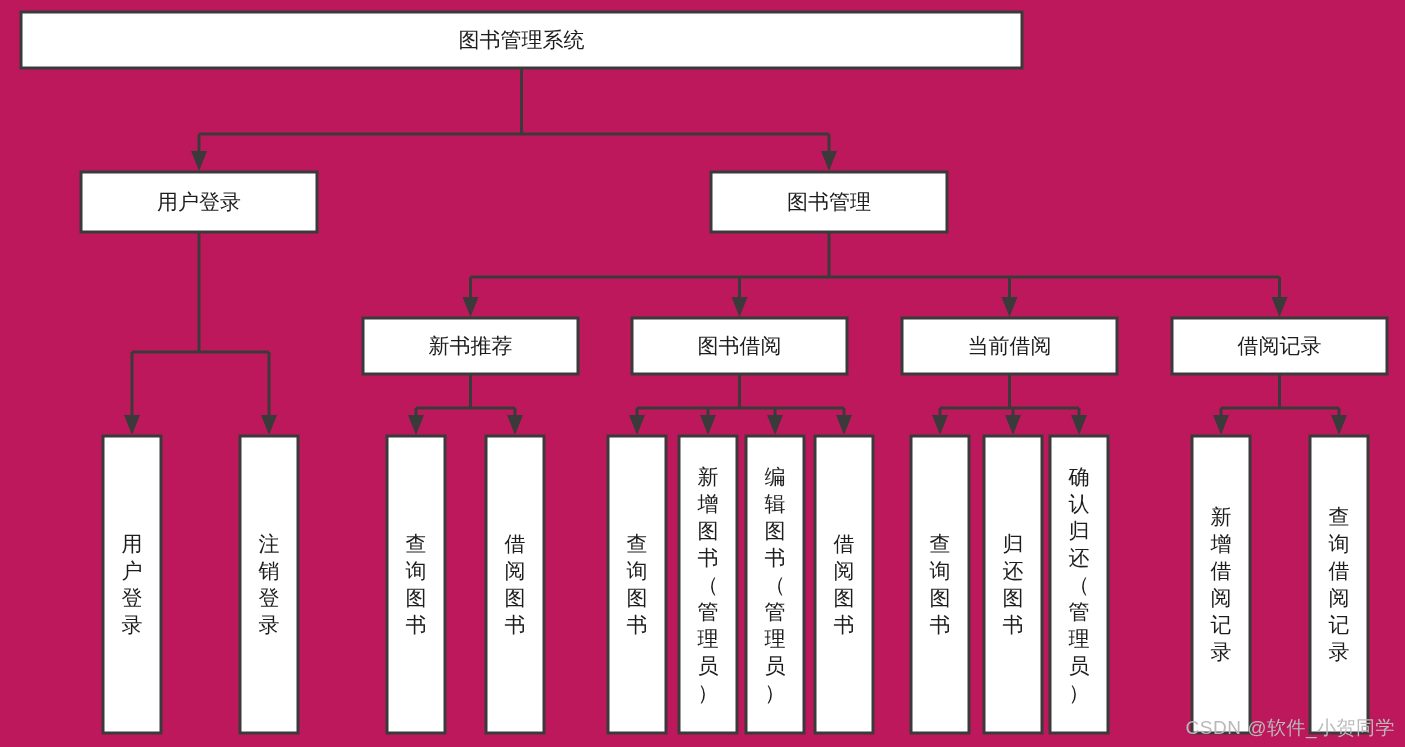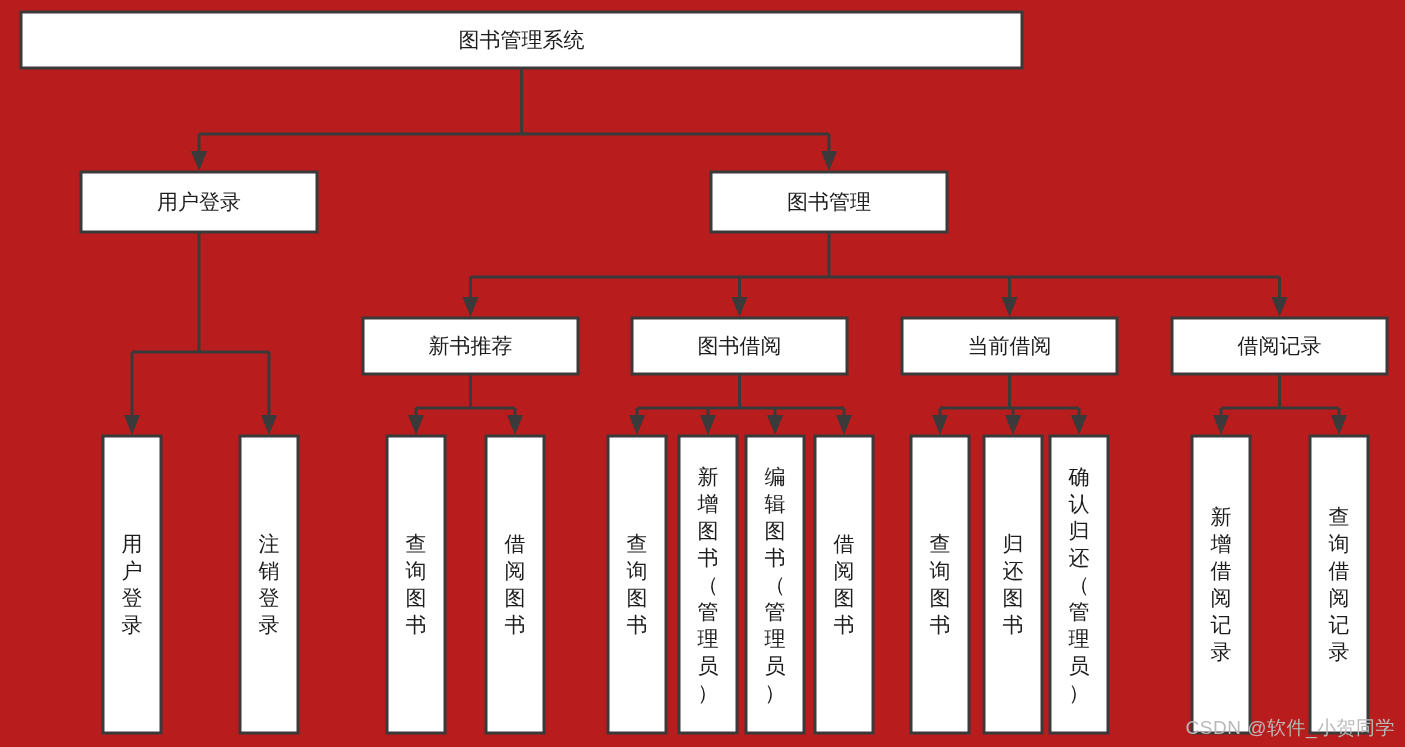--- a/index.html
+++ b/index.html
@@ -10,21 +10,21 @@
   body {
     width: 1405px;
     height: 747px;
     font-family: "Liberation Sans", "DejaVu Sans", sans-serif;
     overflow: hidden;
   }
   #diagram-root {
     position: relative;
     width: 1405px;
     height: 747px;
-    background: #b91c1c;
+    background: #be185d;
   }
   svg#flow-svg {
     position: absolute;
     left: 0;
     top: 0;
     width: 1405px;
     height: 747px;
   }
   .node-box {
     fill: #ffffff;

